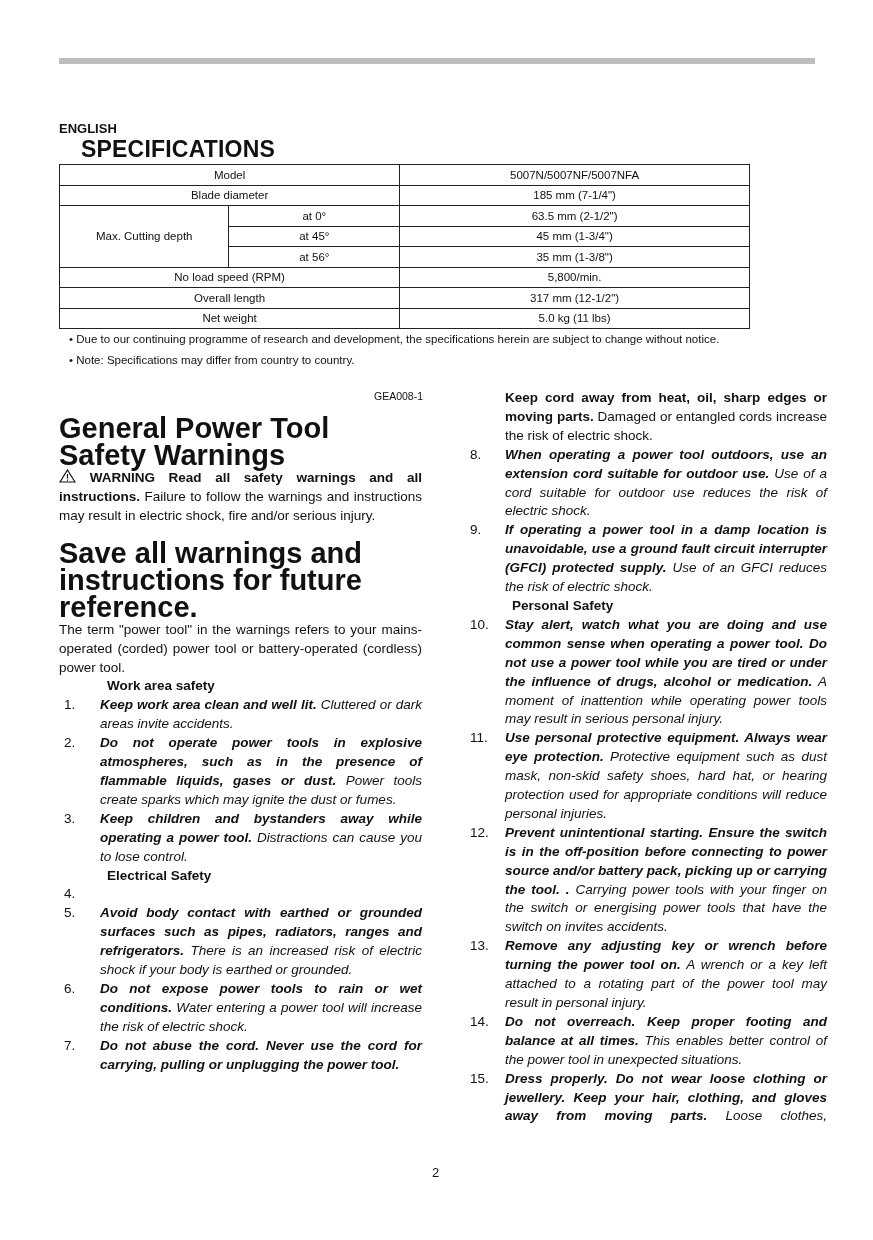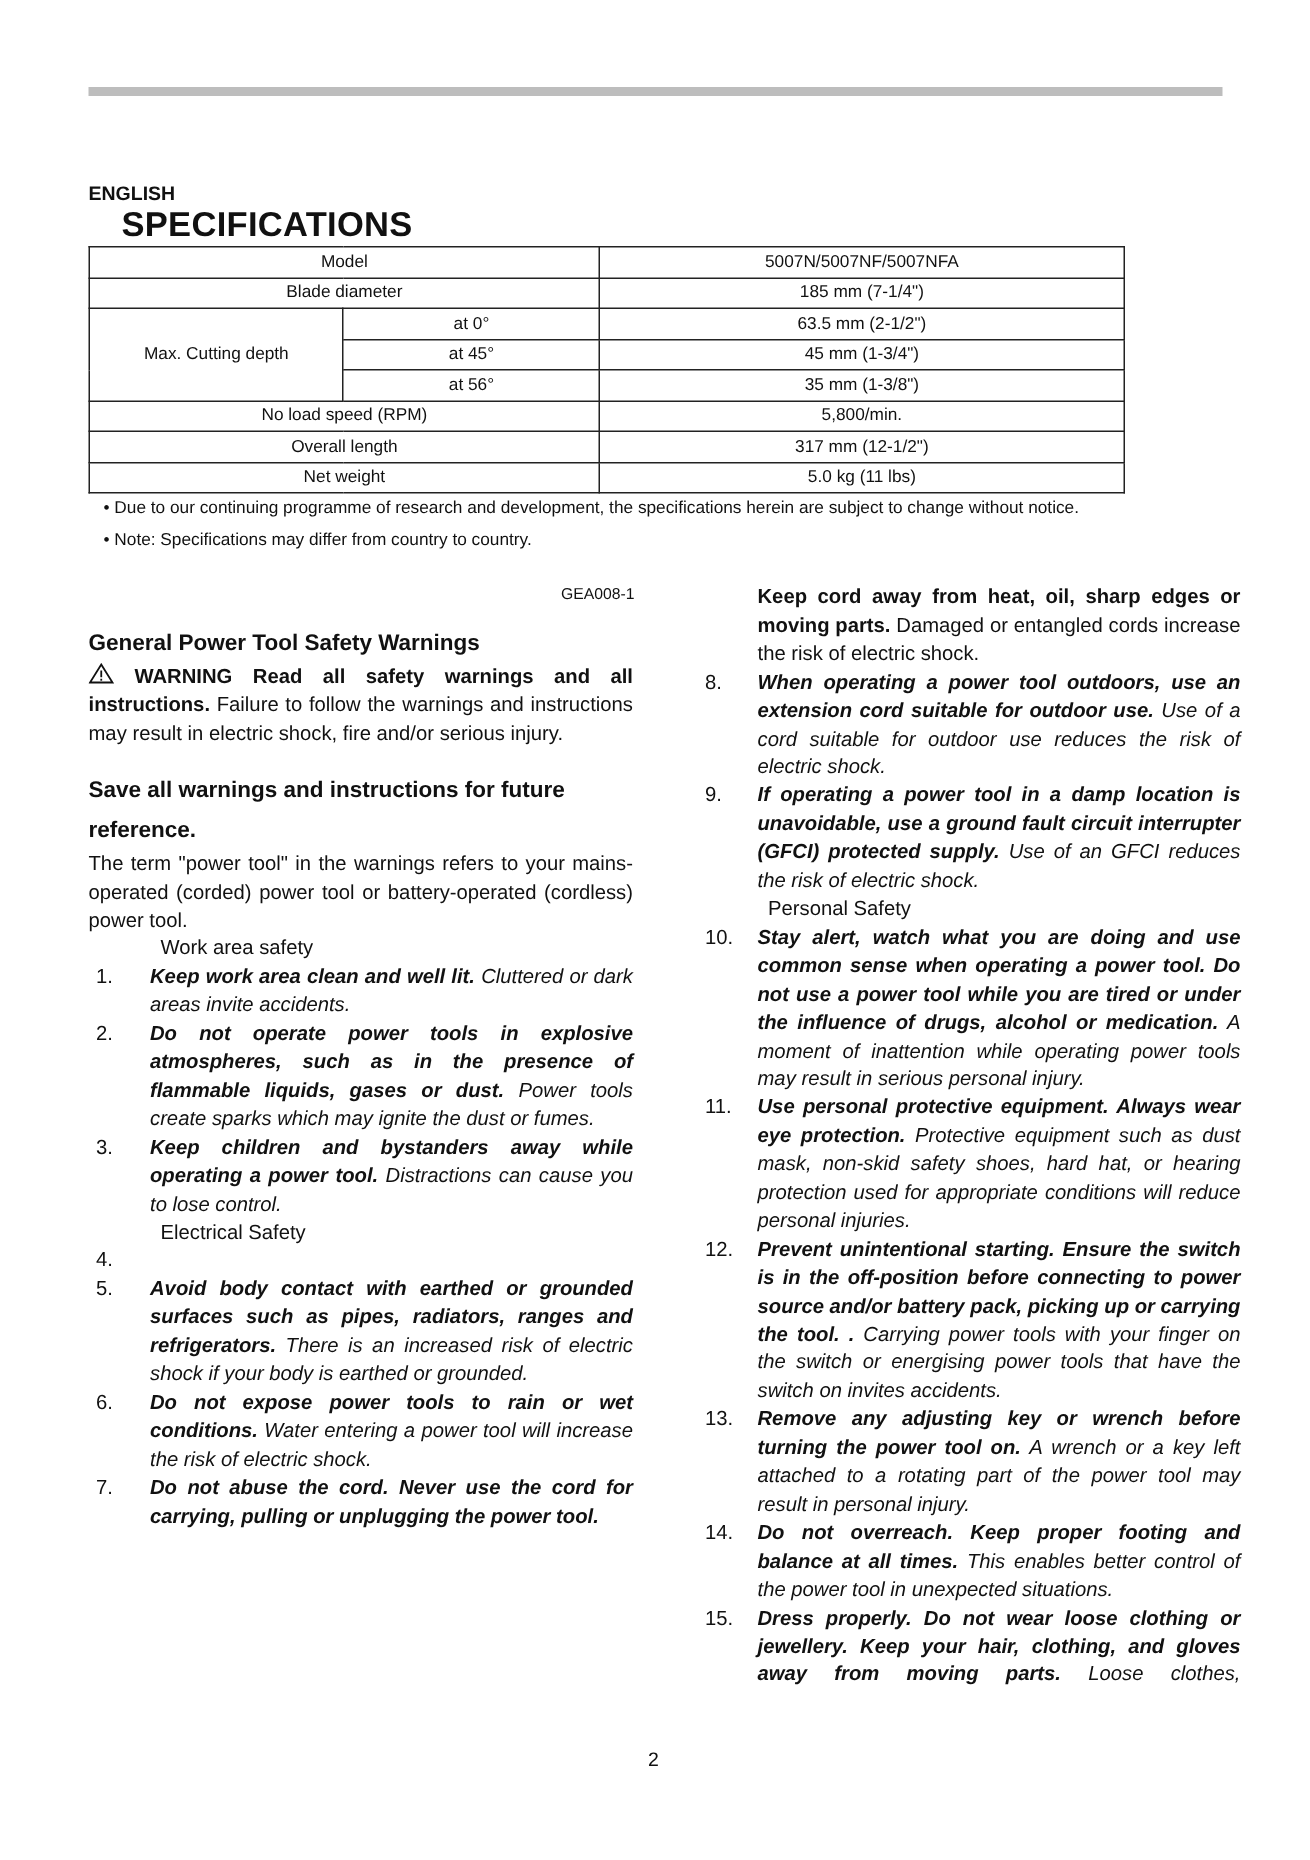--- a/index.html
+++ b/index.html
@@ -9,23 +9,23 @@
   .lang { position: absolute; left: 59px; top: 121px; font-size: 13px; font-weight: bold; }
   .spec-title { position: absolute; left: 45px; top: 136px; font-size: 23px; font-weight: bold; letter-spacing: 0.2px; margin-left: 36px; }
   table.spec { position: absolute; left: 59px; top: 164px; width: 691px; border-collapse: collapse;
                font-size: 11.5px; }
   table.spec td { border: 1px solid #222; text-align: center; height: 19.5px; padding: 0; }
   .note { position: absolute; left: 69px; font-size: 11.5px; }
   .code { position: absolute; left: 374px; top: 390px; font-size: 10.5px; }
   .col { position: absolute; font-size: 13.5px; line-height: 18.9px; }
   .colL { left: 59px; top: 415px; width: 363px; }
   .colR { left: 464px; top: 389px; width: 363px; }
-  h2 { font-size: 15px; line-height: 27px; margin: 0; font-weight: bold; }
+  h2 { font-size: 29px; line-height: 27px; margin: 0; font-weight: bold; }
   .just { text-align: justify; }
-  .sub { font-weight: normal; padding-left: 48px; }
+  .sub { font-weight: bold; padding-left: 48px; }
   .item { display: flex; }
   .num { width: 41px; flex: none; padding-left: 5px; box-sizing: border-box; }
   .colR .num { padding-left: 6px; }
   .body { flex: 1; text-align: justify; font-style: italic; }
   .cont { padding-left: 41px; text-align: justify; }
   b { font-weight: bold; }
   .warn-icon { display: inline-block; width: 17px; height: 14px; vertical-align: -1px; }
   .pagenum { position: absolute; left: 432px; top: 1165px; font-size: 13px; }
 </style>
 </head>

